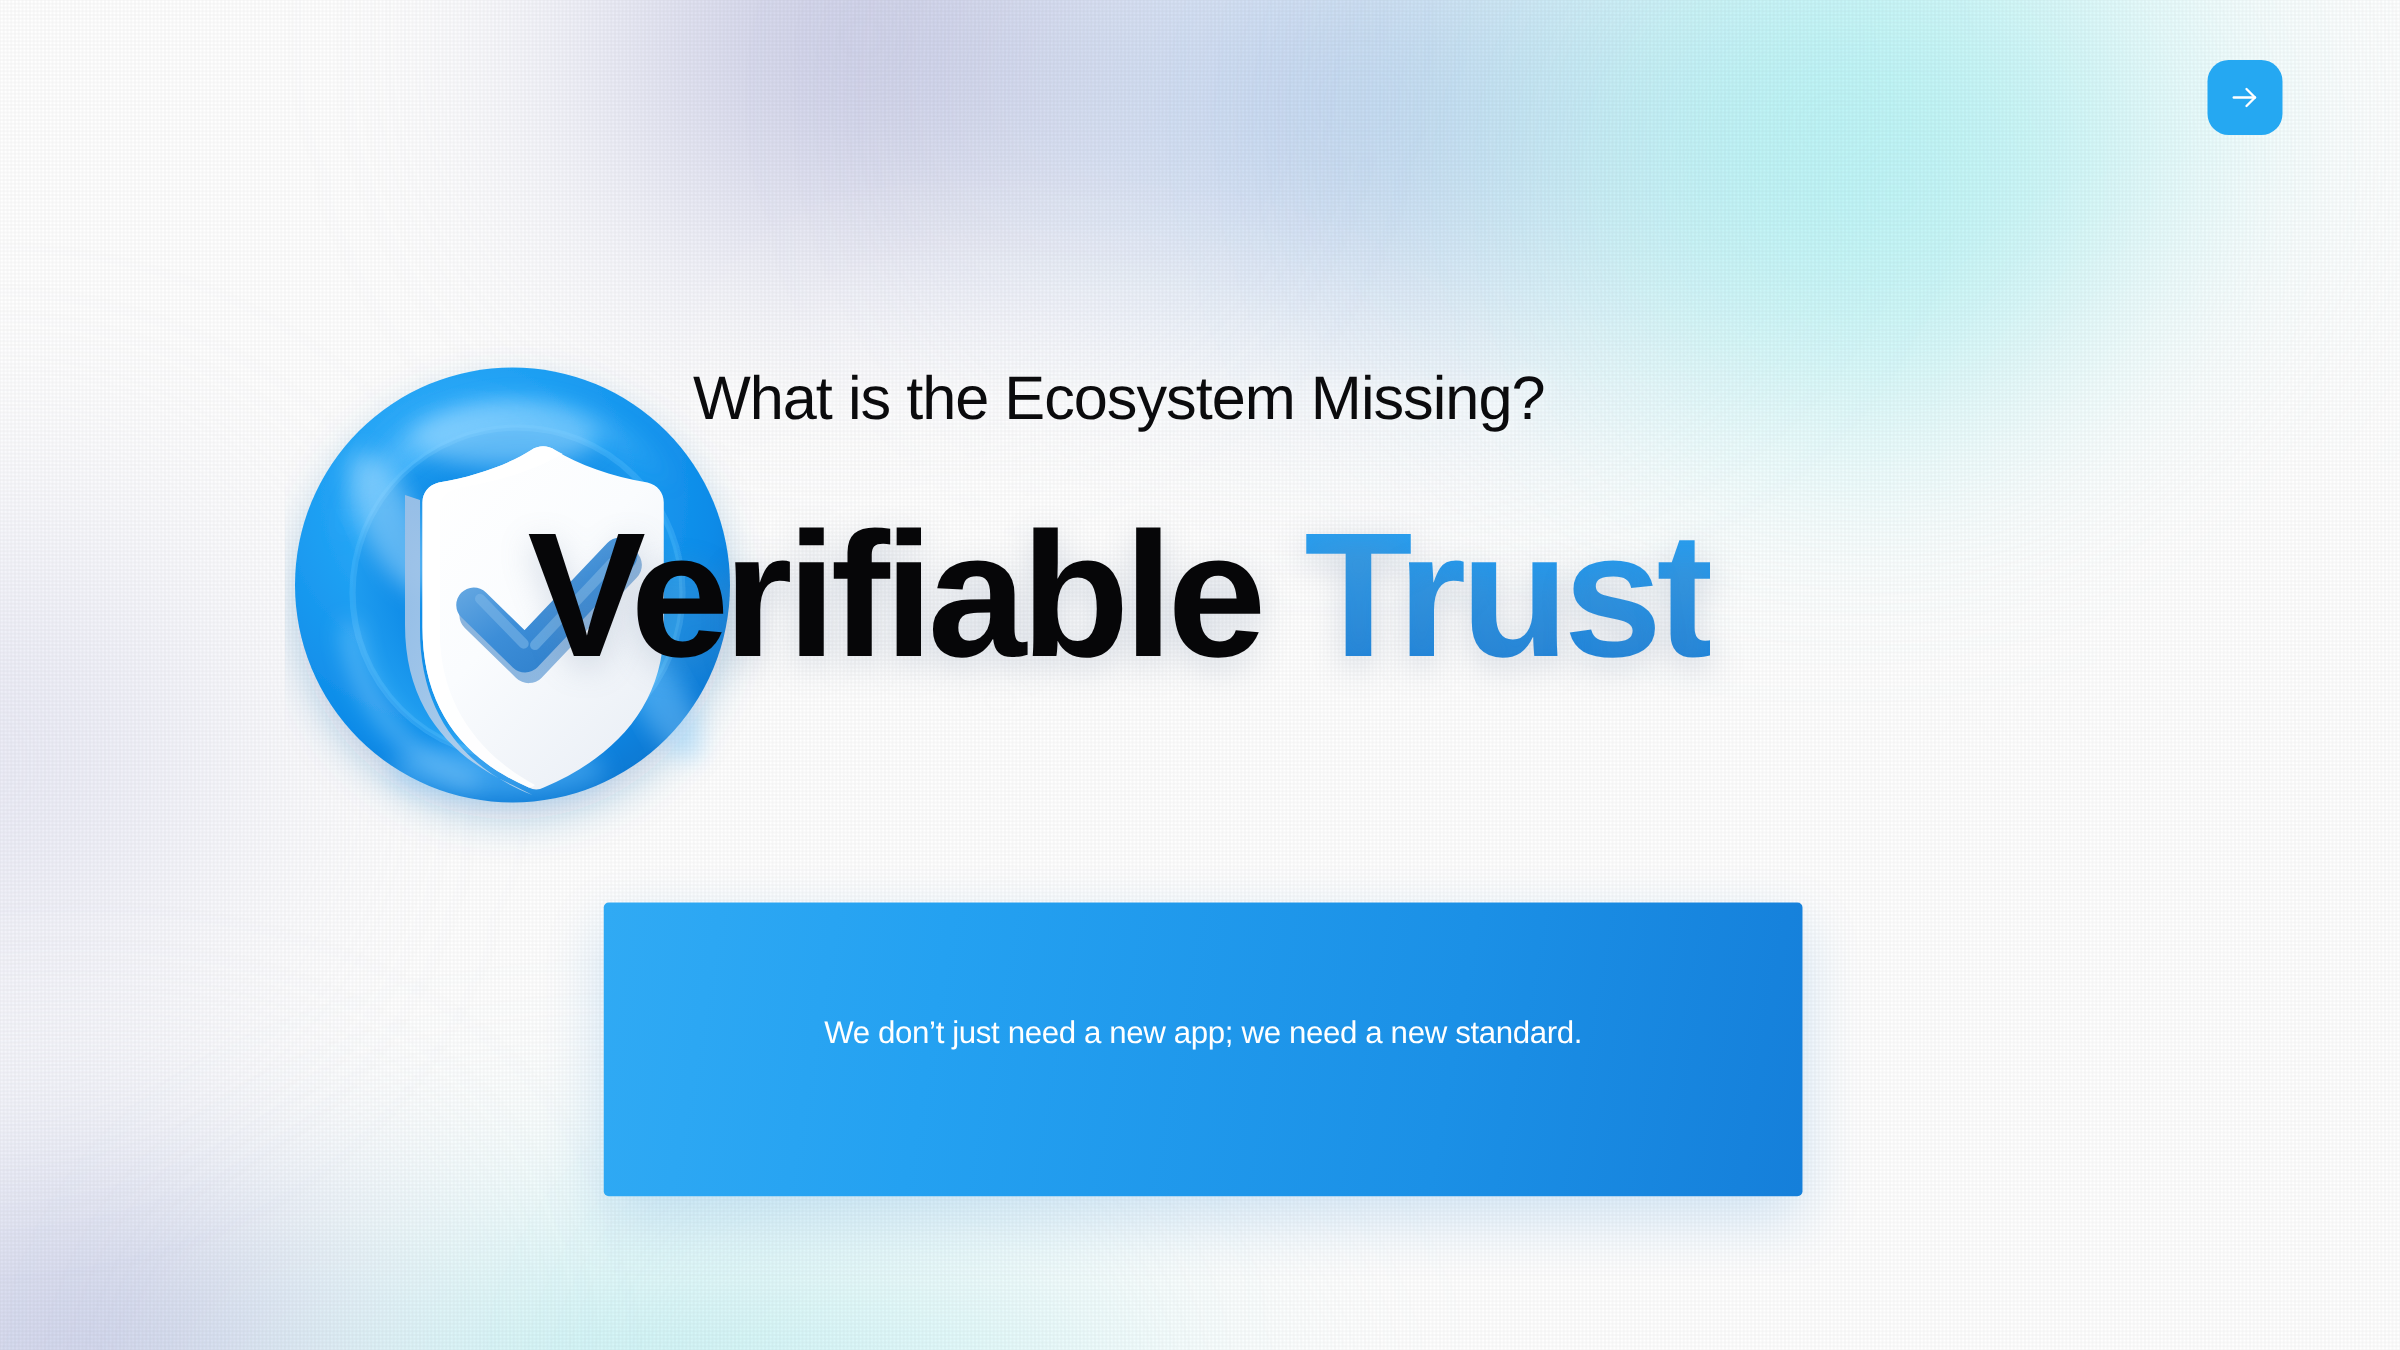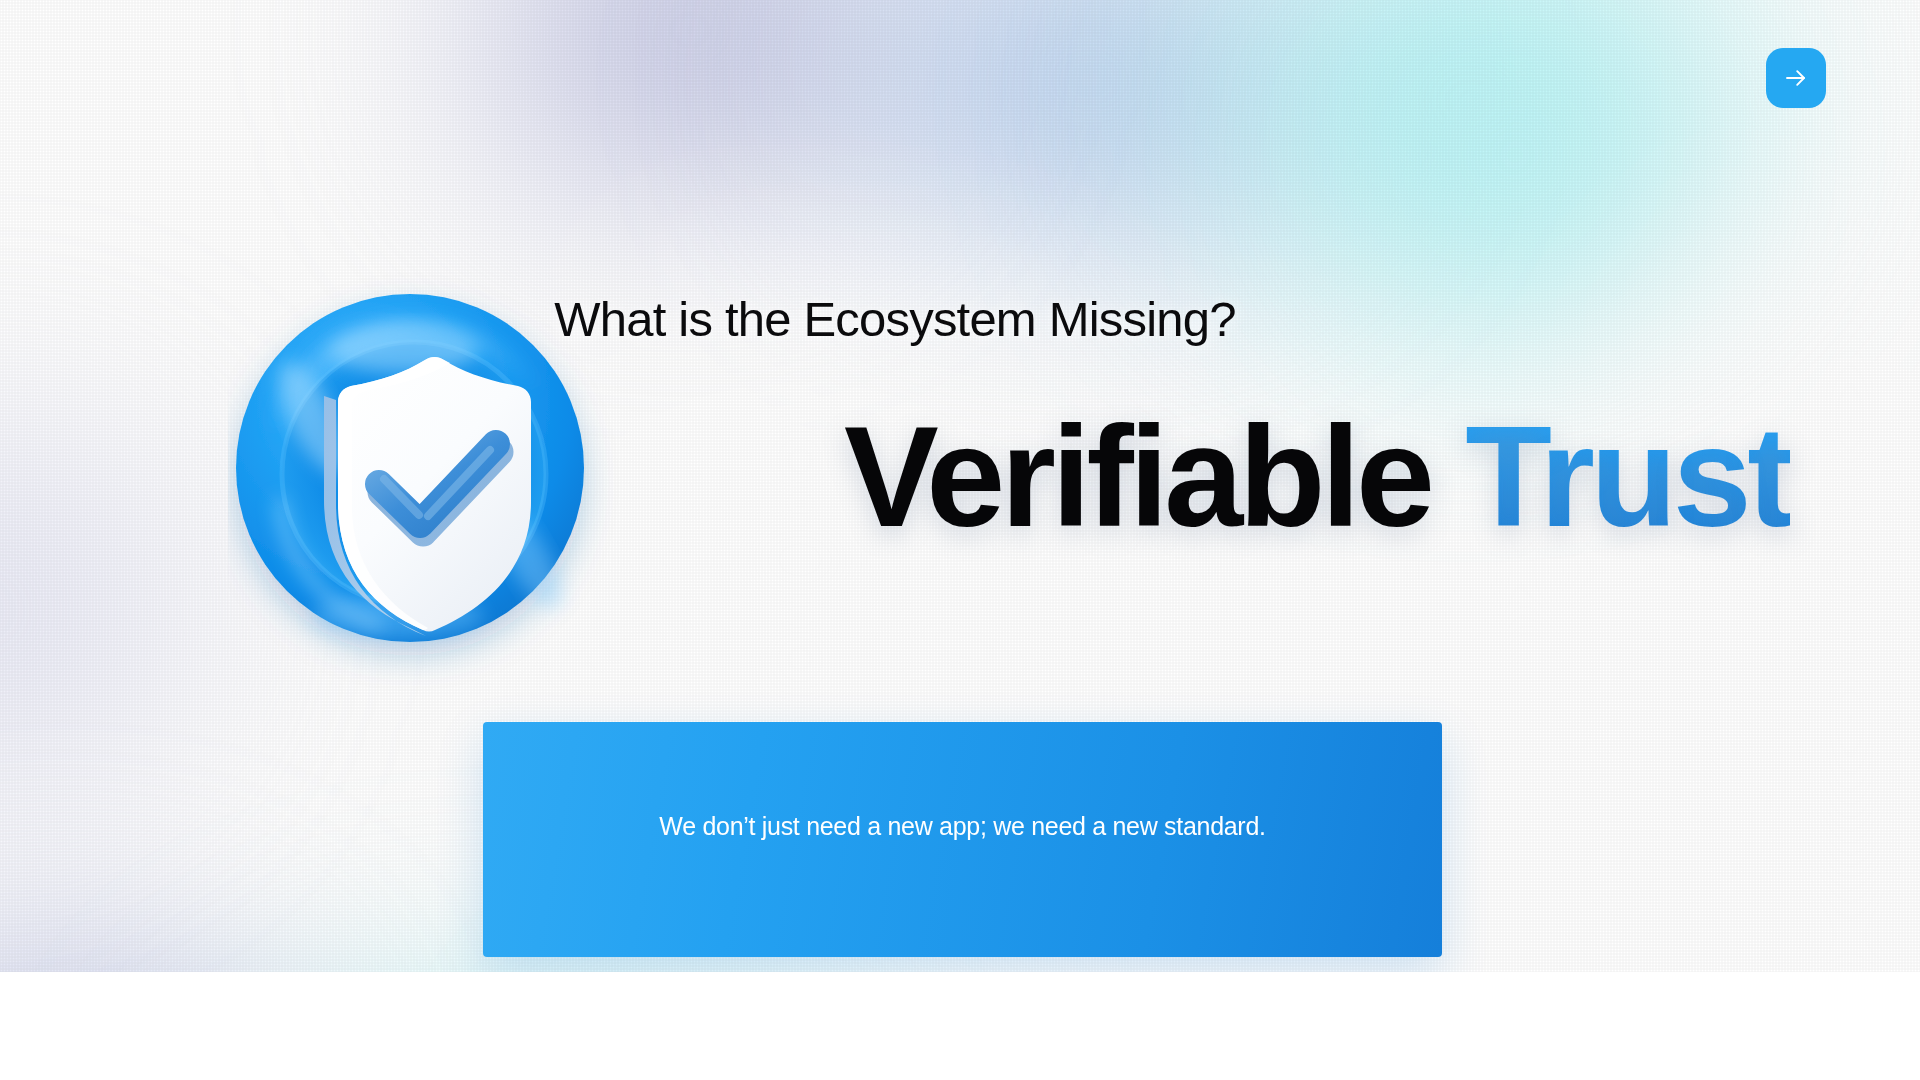--- a/index.html
+++ b/index.html
@@ -5,21 +5,21 @@
   * { margin:0; padding:0; box-sizing:border-box; }
   html, body {
     width:1920px; height:1080px; overflow:hidden;
     background:#ffffff;
     font-family:"Liberation Sans", sans-serif;
     -webkit-font-smoothing:antialiased;
   }
 
   #slide {
     position:relative;
-    width:1920px; height:972px;
+    width:1920px; height:1080px;
     background:#ffffff;
     overflow:hidden;
   }
 
   
   .bg-layer { position:absolute; inset:0; pointer-events:none; }
 
   .blob { position:absolute; border-radius:50%; filter:blur(90px); }
 
   .blob-lavender-top {
@@ -104,21 +104,21 @@
     text-align:center;
     font-size:49px; font-weight:400; color:#0b0b0d;
     letter-spacing:-0.8px;
     line-height:1.05;
     text-shadow:0 2px 16px rgba(255,255,255,0.9);
     pointer-events:auto;
   }
 
   .headline {
     position:absolute; left:0; top:406px; width:1790px;
-    text-align:right;
+    text-align:center;
     font-size:142px; font-weight:700;
     letter-spacing:-4.5px;
     line-height:1.0;
     white-space:nowrap;
     pointer-events:auto;
     text-shadow:0 8px 26px rgba(120,140,170,0.30);
   }
   .headline .word-dark { color:#060608; }
   .headline .word-accent {
     background:linear-gradient(180deg,#2AA6F6 0%, #1A86DF 78%, #1279D2 100%);

